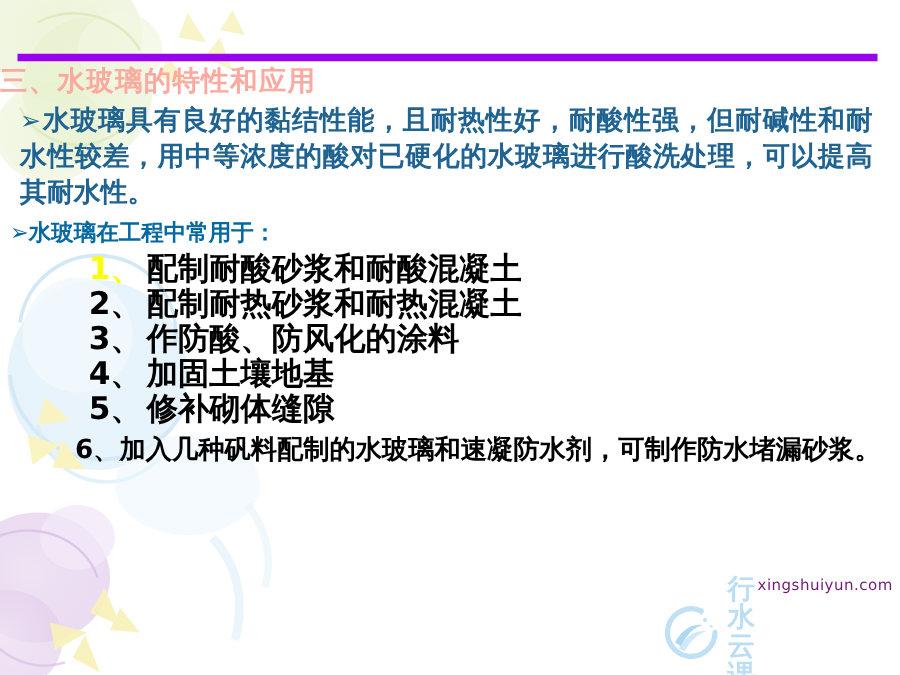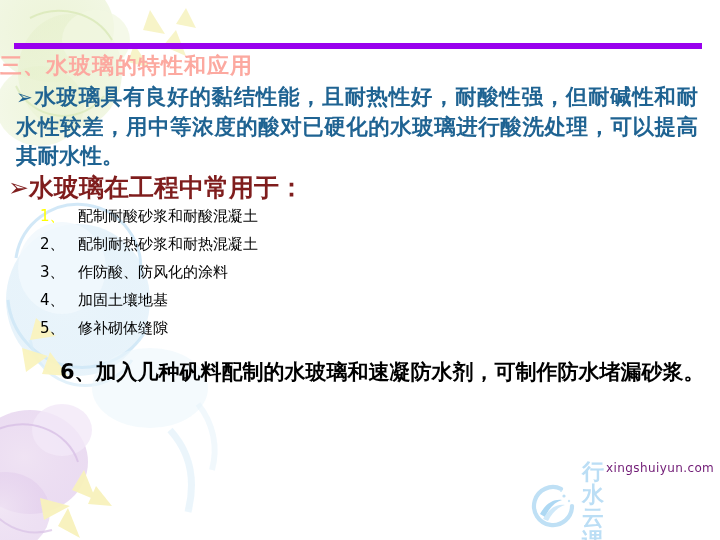--- a/index.html
+++ b/index.html
@@ -79,40 +79,40 @@
   .para .bullet {
     color: #1F6392;
     font-size: 20px;
     margin-right: 1px;
   }
   .para.indent-hang {
     text-indent: 0;
   }
 
   .para2 {
-    font-size: 25px;
+    font-size: 18px;
     line-height: 29px;
-    color: #7f1d1d;
+    color: #0369a1;
     font-weight: bold;
     padding: 0 22px 0 8px;
     margin: 3px 0 0 0;
   }
 
   
   .num-list {
     list-style: none;
     margin: 0;
     padding: 0;
   }
   .num-item {
-    font-size: 15px;
+    font-size: 25px;
     line-height: 28px;
     color: #000000;
-    font-weight: normal;
-    padding-left: 40px;
+    font-weight: bold;
+    padding-left: 71px;
     white-space: nowrap;
   }
   .num-item .num {
     display: inline-block;
     min-width: 34px;
   }
   .num-item .num.hl {
     color: #FFFF00;
   }
   .num-item .txt {
@@ -122,21 +122,21 @@
   
   .num-item-wrap {
     font-size: 21px;
     line-height: 28px;
     color: #000000;
     font-weight: bold;
     padding: 0 12px 0 4px;
     text-indent: 56px;
     text-align: justify;
     text-justify: inter-ideograph;
-    margin-top: 16px;
+    margin-top: 4px;
   }
 
   
   .watermark {
     position: absolute;
     right: 10px;
     bottom: 8px;
     width: 182px;
     height: 52px;
     display: flex;

